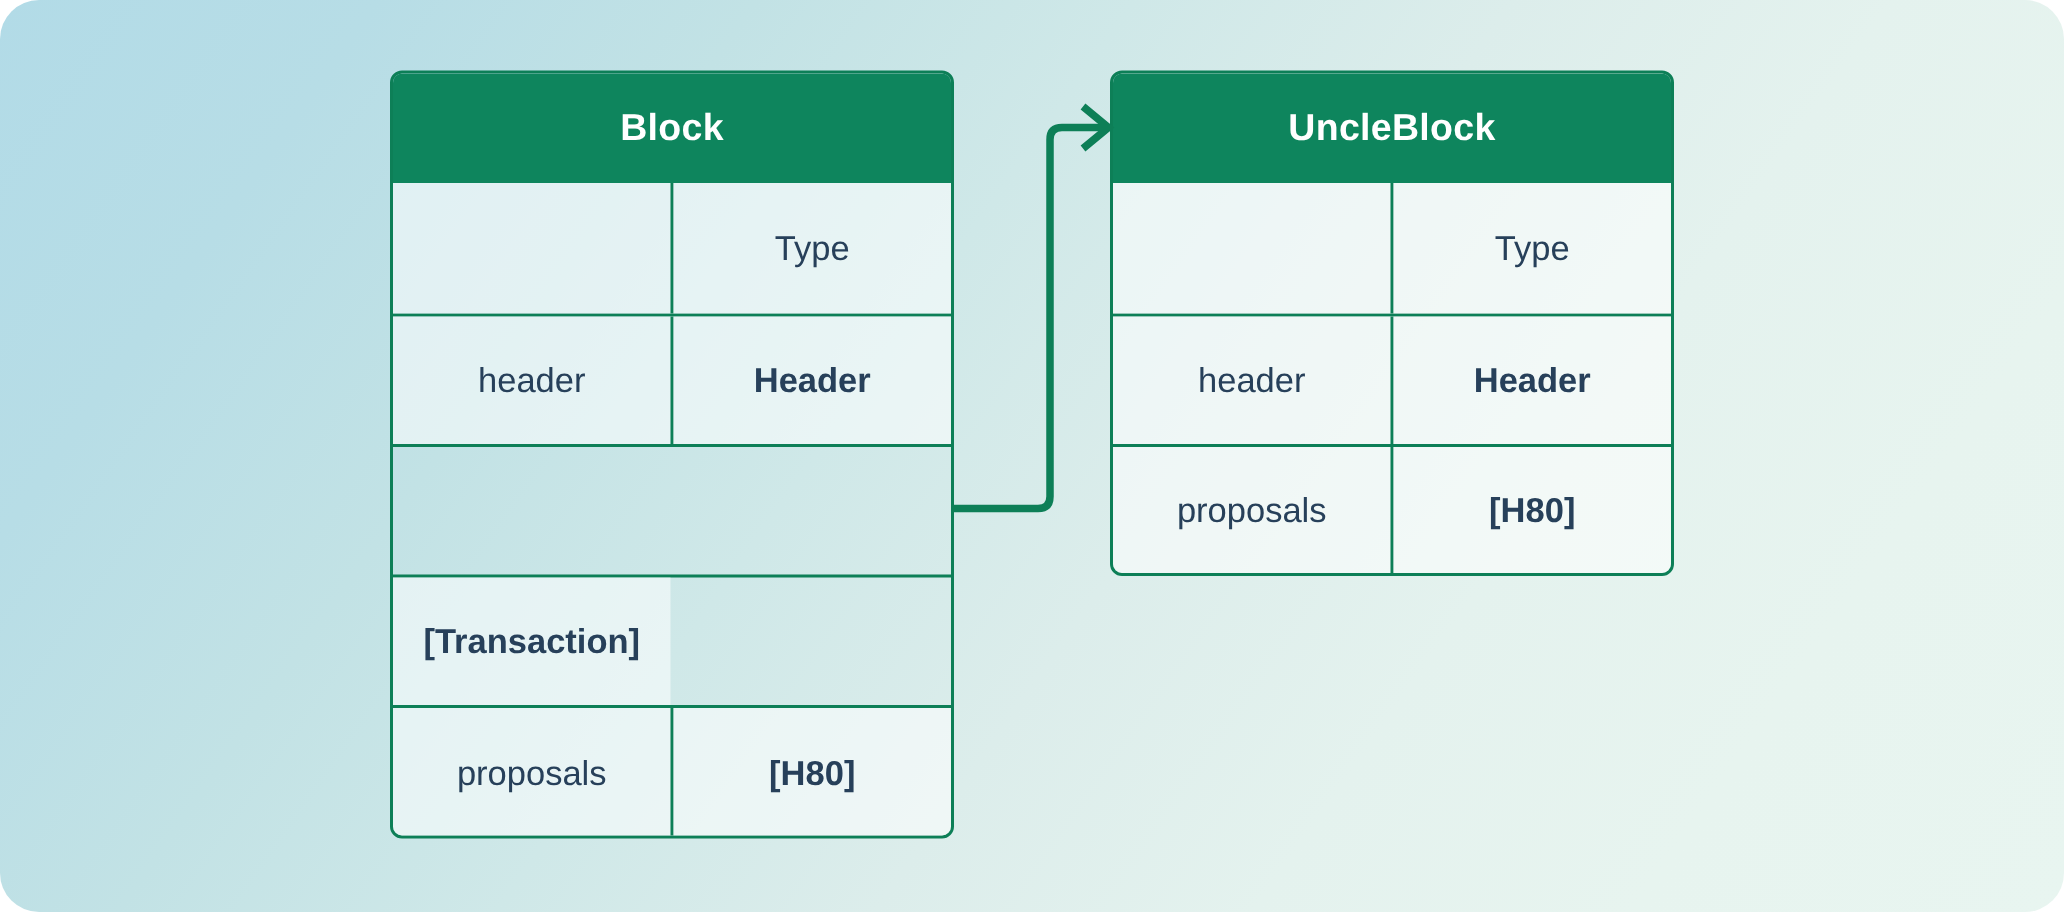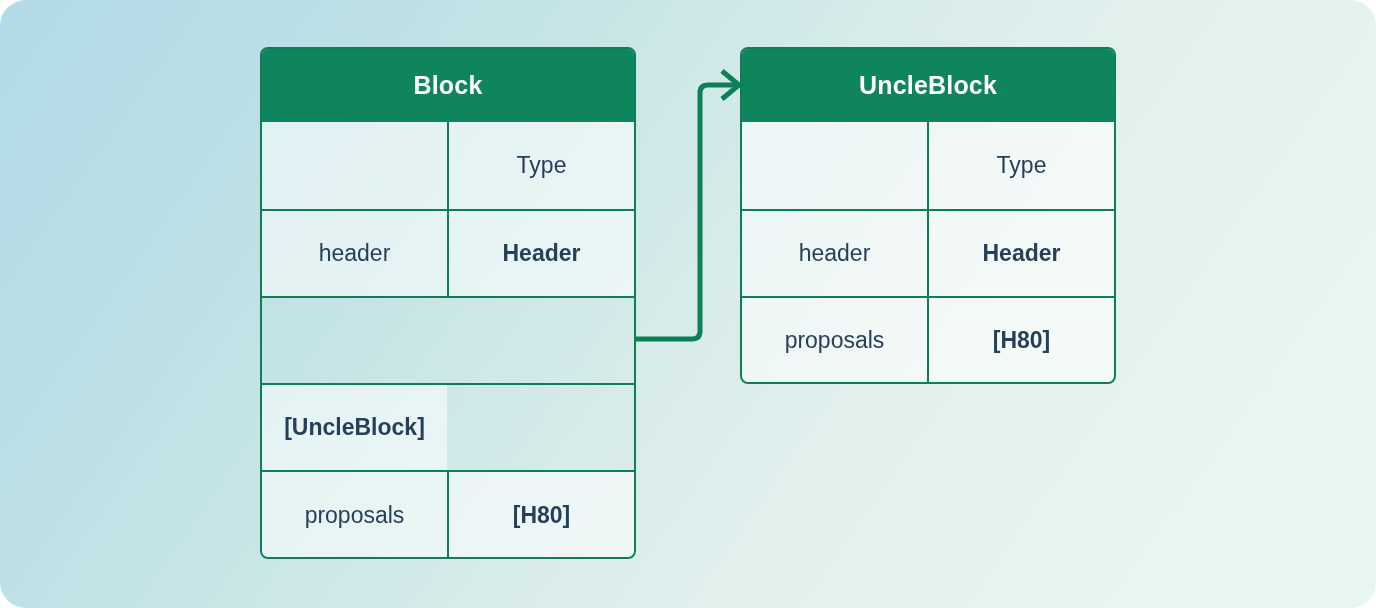--- a/index.html
+++ b/index.html
@@ -126,21 +126,21 @@
 
     <div class="row">
       <div class="cell name-col">header</div>
       <div class="cell type-col bold">Header</div>
     </div>
 
     <div class="row highlight">
     </div>
 
     <div class="row">
-      <div class="cell type-col bold">[UncleBlock]</div>
+      <div class="cell type-col bold">[Transaction]</div>
     </div>
 
     <div class="row tall">
       <div class="cell name-col">proposals</div>
       <div class="cell type-col bold">[H80]</div>
     </div>
   </div>
 
   <div class="entity" id="uncle-entity">
     <div class="entity-title">UncleBlock</div>

